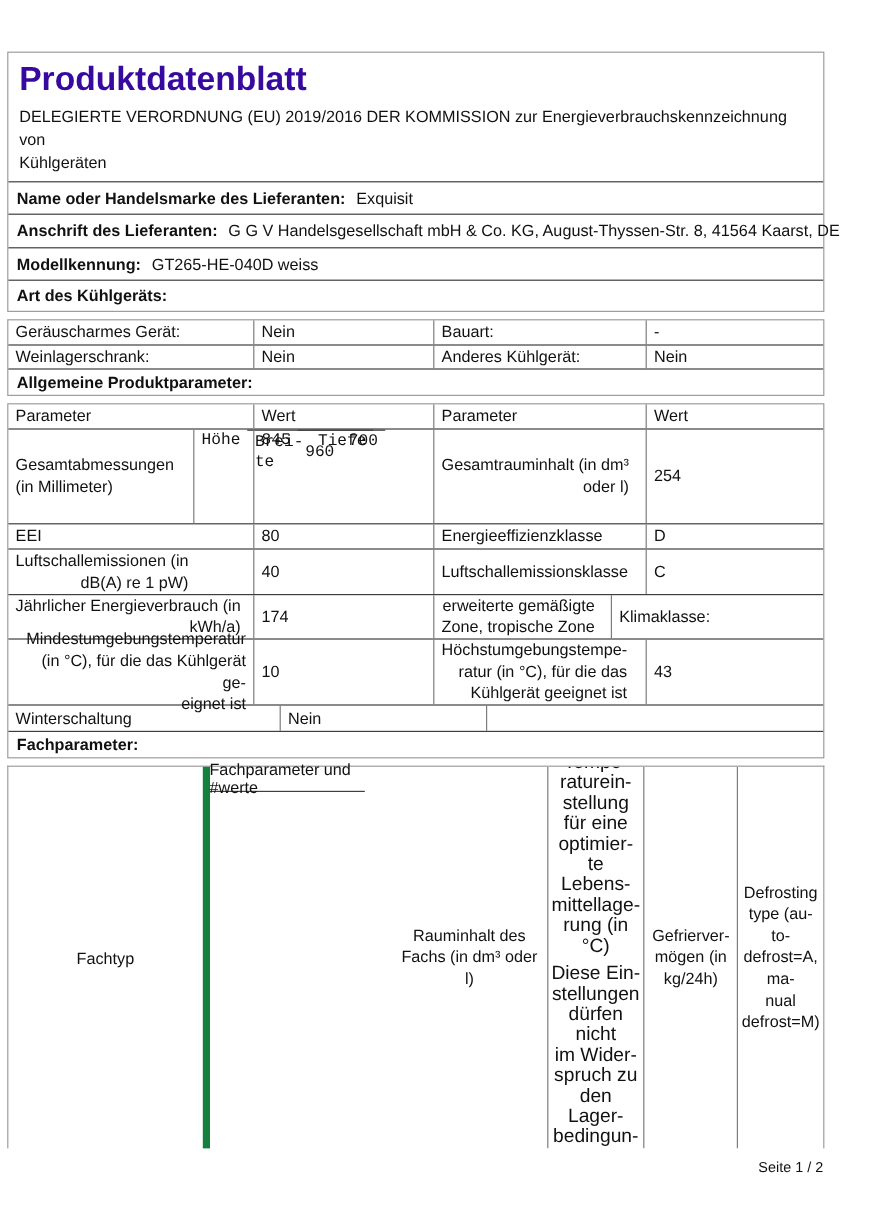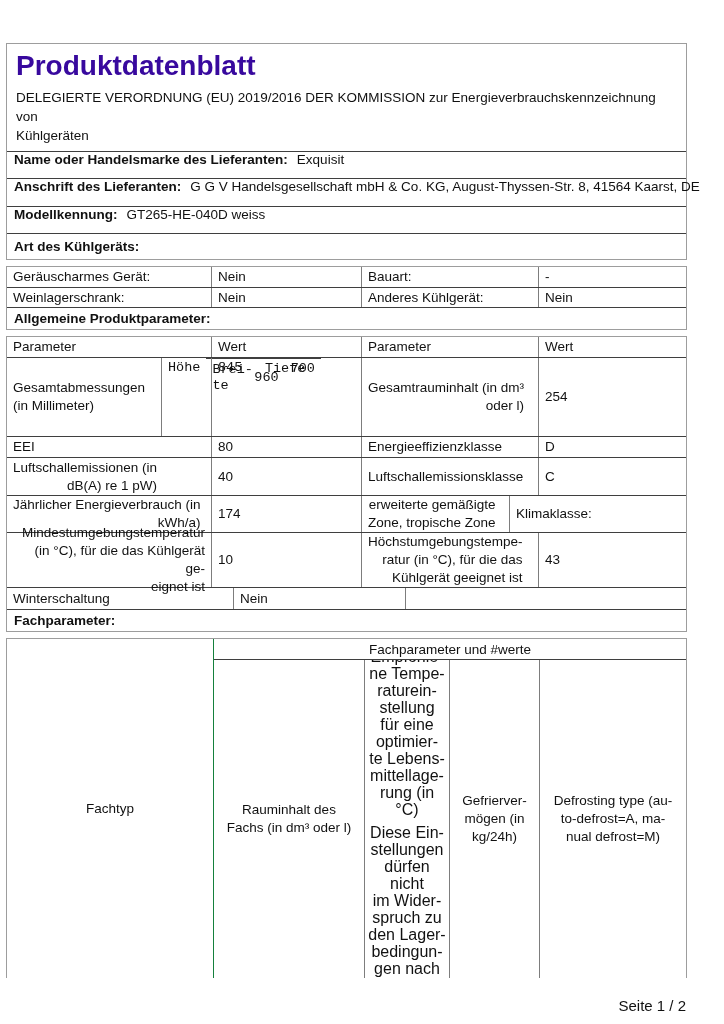--- a/index.html
+++ b/index.html
@@ -10,21 +10,21 @@
   .tbl { border:1px solid #9d9d9d; background:#fff; }
   .tbl + .tbl { margin-top:6px; }
   .tbl > *:not(:first-child) { border-top:1px solid #3f3f3f; }
 
   
   .title-cell { padding:5px 9px 6px 9px; }
   .doc-title { color:#38099e; font-size:28px; font-weight:bold; line-height:33px; letter-spacing:0px; }
   .regulation { margin-top:6px; line-height:19px; white-space:pre-line; }
 
   
-  .info-row { height:27px; display:flex; padding:0 7px; white-space:nowrap; }
+  .info-row { height:27px; display:flex; align-items:center; padding:0 7px; white-space:nowrap; }
   .info-row .lbl { font-weight:bold; }
   .info-row .val { margin-left:9px; }
   .r28 { height:28px; }
 
   
   .section-row { height:26px; display:flex; align-items:center; padding:0 7px; font-weight:bold; }
   .r22s { height:22px; }
 
   
   .row { display:flex; align-items:stretch; }
@@ -43,32 +43,32 @@
   .dcol { display:flex; flex-direction:row;font-family:Liberation Mono, monospace; }
   .wd2 { width:50px; } .wd3 { width:150px; }
   .dcol > div { display:flex; align-items:center; padding:1px 6px; line-height:16px; white-space:pre-line; }
   .dcol > div:not(:first-child) { border-top:1px solid #3f3f3f; }
   .dh1 { height:20px; } .dh2 { height:38px; } .dh3 { height:21px; }
 
   
   .t4 { border-bottom:none; }
   .t4-flex { display:flex; }
   .t4-left { width:206px; display:flex; align-items:center; justify-content:center; }
-  .t4-right { flex:1; border-left:1px solid #15803d; display:flex; flex-direction:column; }
+  .t4-right { flex:1; border-left:6px solid #15803d; display:flex; flex-direction:row;gap:23px; }
   .t4-span { height:21px; display:flex; align-items:center; justify-content:center; border-bottom:1px solid #3f3f3f; }
   .t4-cols { display:flex; height:318px; overflow:hidden; }
   .t4c { display:flex; flex-direction:column; align-items:center; justify-content:center; text-align:center; white-space:pre-line; line-height:18px; padding:2px 3px; }
   .t4c + .t4c { border-left:1px solid #7d7d7d; }
   .t4c2 { width:150px; }
   .t4c3 { width:85px; justify-content:center; padding-top:5px; line-height:17px; font-size:16px; }
   .t4c3 p + p { margin-top:6px; }
   .t4c4 { width:90px; }
   .t4c5 { flex:1; }
 
-  .footer { margin-top:19px; text-align:right; font-size:15px; color:#111; padding-right:1px; }
+  .footer { margin-top:9px; text-align:right; font-size:12px; color:#111; padding-right:1px; }
 </style>
 </head>
 <body>
 
 <div class="doc">
 
   <div class="tbl">
     <div class="title-cell">
       <div class="doc-title">Produktdatenblatt</div>
       <div class="regulation">DELEGIERTE VERORDNUNG (EU) 2019/2016 DER KOMMISSION zur Energieverbrauchskennzeichnung von

